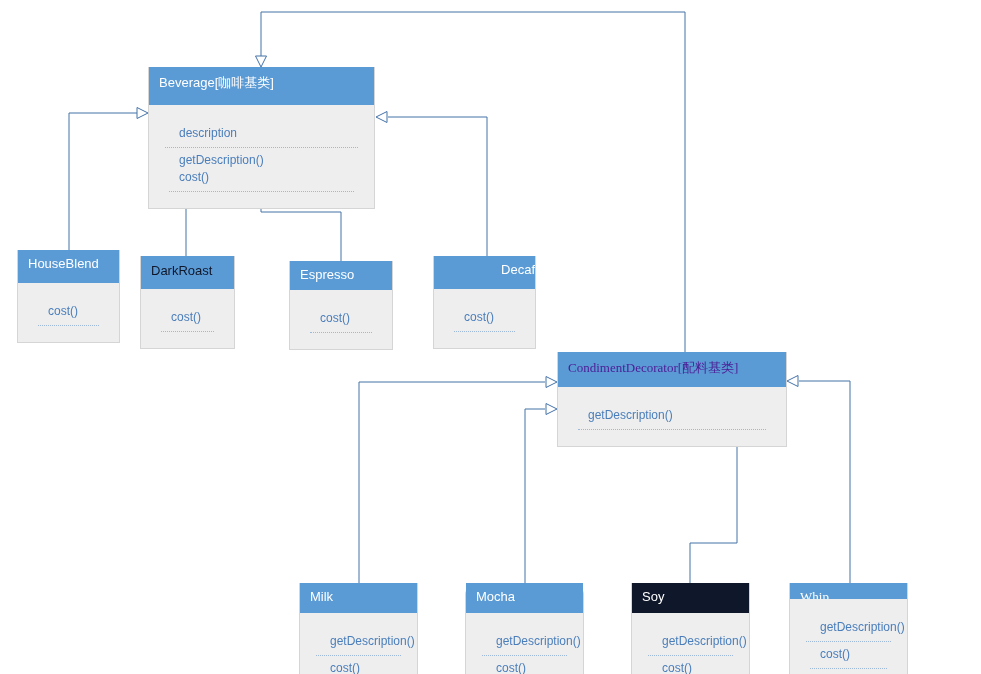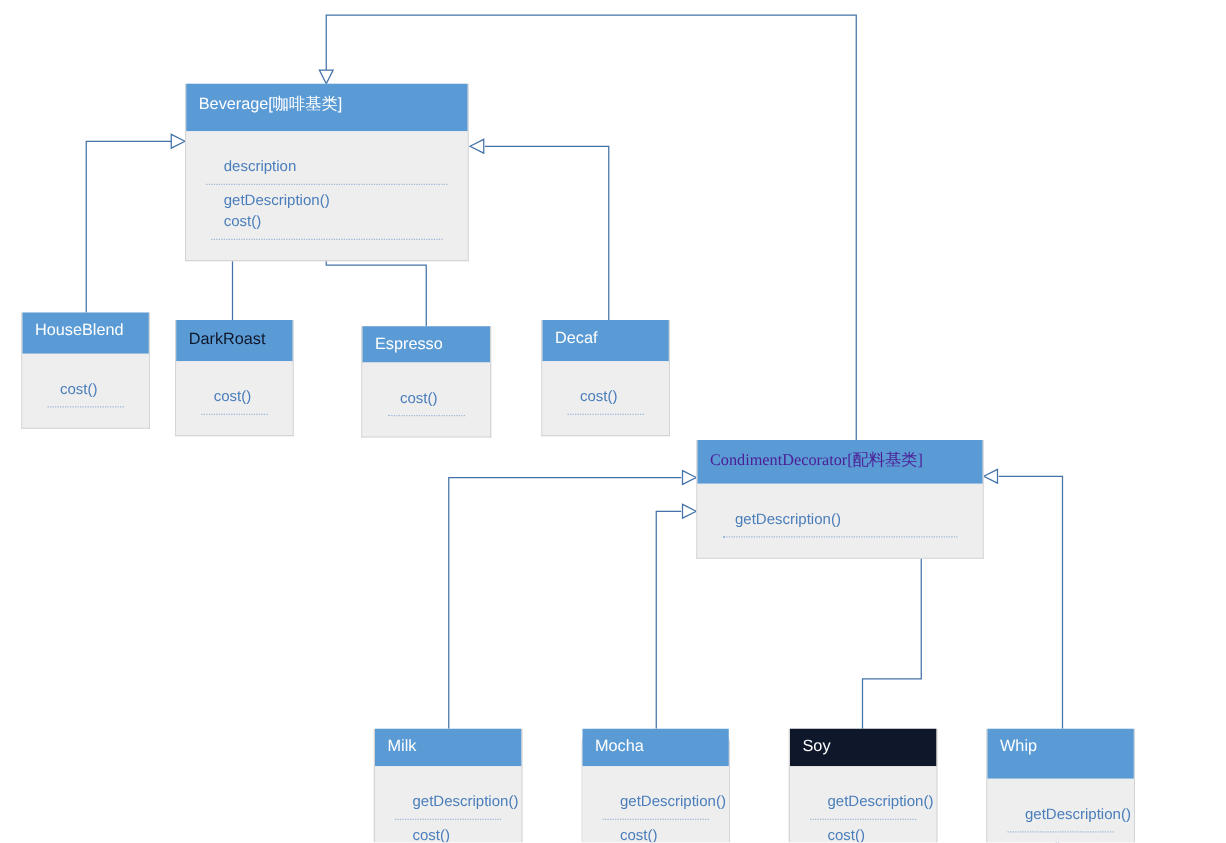--- a/index.html
+++ b/index.html
@@ -149,21 +149,21 @@
       <div class="uml-class" style="left: 289px; top: 261px; width: 104px;">
         <div class="uml-header" style="height: 29px; background: rgb(91, 155, 213); color: rgb(255, 255, 255); padding-top: 7px;">Espresso</div>
         <div class="uml-body" style="min-height: 30px; background: rgb(238, 238, 238);">
           <div class="uml-compartment">
             <span class="member" style="color: rgb(74, 126, 187);">cost()</span>
           </div>
           <div class="uml-underline" style="border-bottom-color: rgb(157, 184, 216);"></div>
         </div>
       </div>
       <div class="uml-class" style="left: 433px; top: 256px; width: 103px;">
-        <div class="uml-header" style="height: 33px; background: rgb(91, 155, 213); color: rgb(255, 255, 255); padding-top: 7px;">Decaf</div>
+        <div class="uml-header" style="height: 33px; background: rgb(91, 155, 213); color: rgb(255, 255, 255); padding-top: 7px; text-align: right;">Decaf</div>
         <div class="uml-body" style="min-height: 30px; background: rgb(238, 238, 238);">
           <div class="uml-compartment">
             <span class="member" style="color: rgb(74, 126, 187);">cost()</span>
           </div>
           <div class="uml-underline" style="border-bottom-color: rgb(157, 184, 216);"></div>
         </div>
       </div>
       <div class="uml-class" style="left: 557px; top: 352px; width: 230px;">
         <div class="uml-header" style="height: 35px; background: rgb(91, 155, 213); color: #4c1d95; font-family: Liberation Serif, serif;">CondimentDecorator[配料基类]</div>
         <div class="uml-body" style="min-height: 28px; background: rgb(238, 238, 238);">
@@ -203,21 +203,21 @@
           <div class="uml-compartment">
             <span class="member" style="color: rgb(74, 126, 187);">getDescription()</span>
           </div>
           <div class="uml-compartment sep" style="border-top-color: rgb(157, 184, 216);">
             <span class="member" style="color: rgb(74, 126, 187);">cost()</span>
           </div>
           <div class="uml-underline" style="border-bottom-color: rgb(157, 184, 216);"></div>
         </div>
       </div>
       <div class="uml-class" style="left: 789px; top: 583px; width: 119px;">
-        <div class="uml-header" style="height: 40px; background: rgb(91, 155, 213); color: rgb(255, 255, 255); padding-top: 7px;">Whip</div>
+        <div class="uml-header" style="height: 16px; background: rgb(91, 155, 213); color: rgb(255, 255, 255); padding-top: 7px; font-family: Liberation Serif, serif;">Whip</div>
         <div class="uml-body" style="min-height: 46px; background: rgb(238, 238, 238);">
           <div class="uml-compartment">
             <span class="member" style="color: rgb(74, 126, 187);">getDescription()</span>
           </div>
           <div class="uml-compartment sep" style="border-top-color: rgb(157, 184, 216);">
             <span class="member" style="color: rgb(74, 126, 187);">cost()</span>
           </div>
           <div class="uml-underline" style="border-bottom-color: rgb(157, 184, 216);"></div>
         </div>
       </div>

